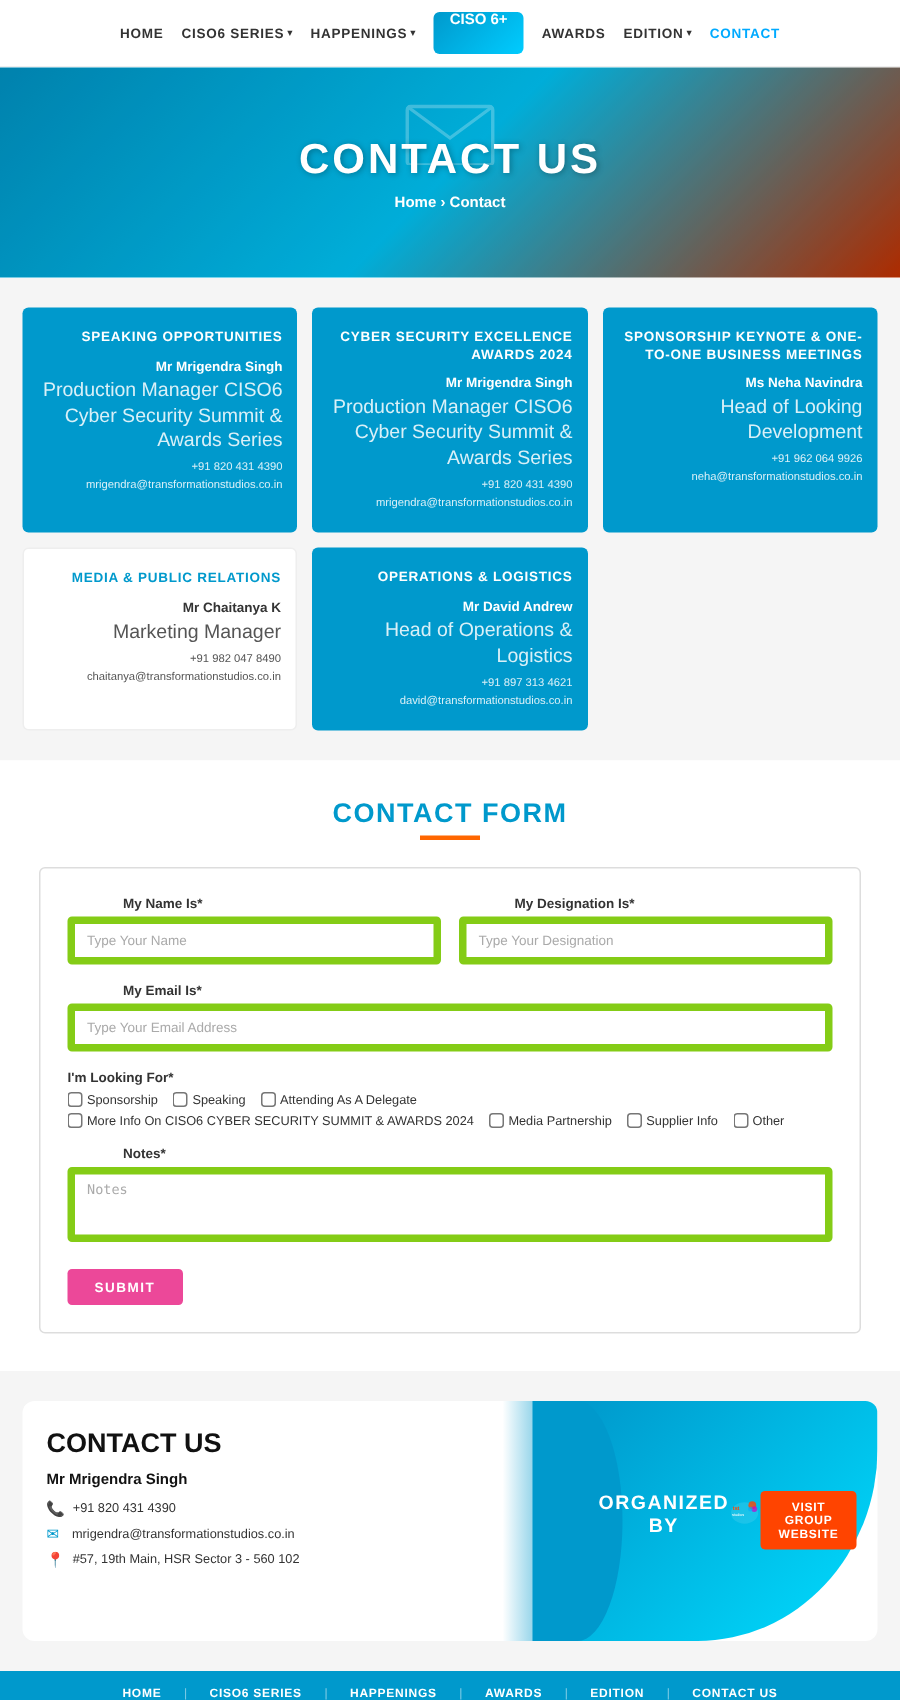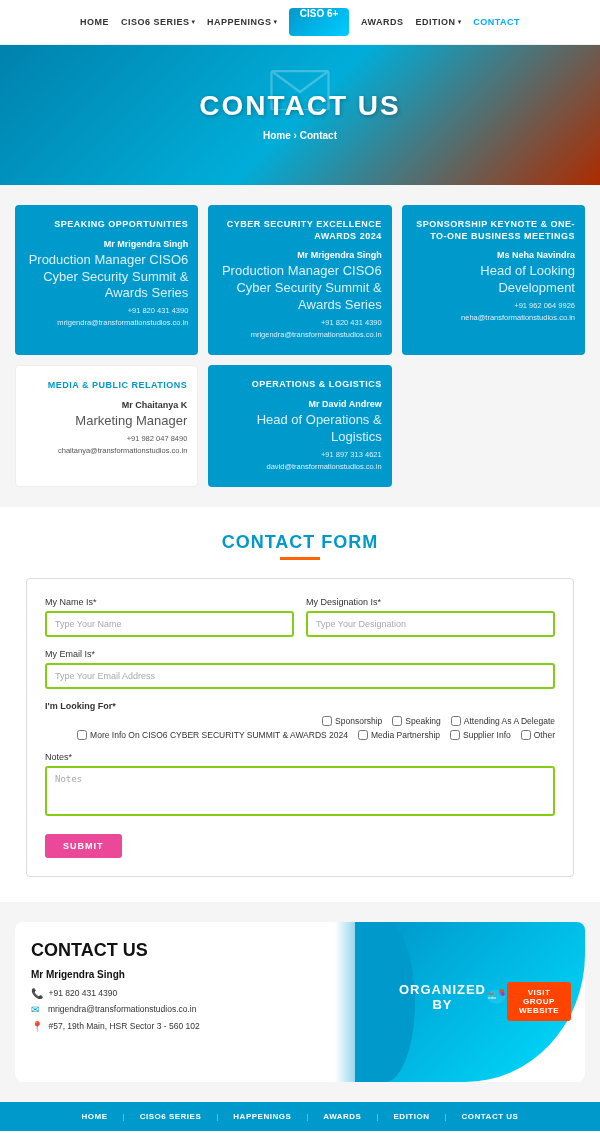--- a/index.html
+++ b/index.html
@@ -182,26 +182,27 @@
       gap: 12px;
       margin-bottom: 12px;
     }
     .form-group {
       flex: 1;
       display: flex;
       flex-direction: column;
     }
     .form-label {
       font-size: 9px;
-      font-weight: 400;
+      font-weight: 700;
       color: #333;
       margin-bottom: 4px;
+      margin-left: 37px;
     }
     .form-input {
-      border: 2px solid #84cc16;
+      border: 5px solid #84cc16;
       border-radius: 3px;
       padding: 6px 8px;
       font-size: 9px;
       color: #aaa;
       background: #fff;
       outline: none;
     }
     .form-input::placeholder { color: #aaa; font-size: 9px; }
     textarea.form-input {
       height: 50px;
@@ -212,21 +213,20 @@
       font-size: 9px;
       font-weight: 600;
       color: #333;
       margin-bottom: 5px;
     }
     .checkbox-row {
       display: flex;
       flex-wrap: wrap;
       gap: 6px 10px;
       align-items: center;
-      justify-content: flex-end;
     }
     .checkbox-item {
       display: flex;
       align-items: center;
       gap: 3px;
       font-size: 8.5px;
       color: #333;
     }
     .checkbox-item input[type=checkbox] {
       width: 10px;

